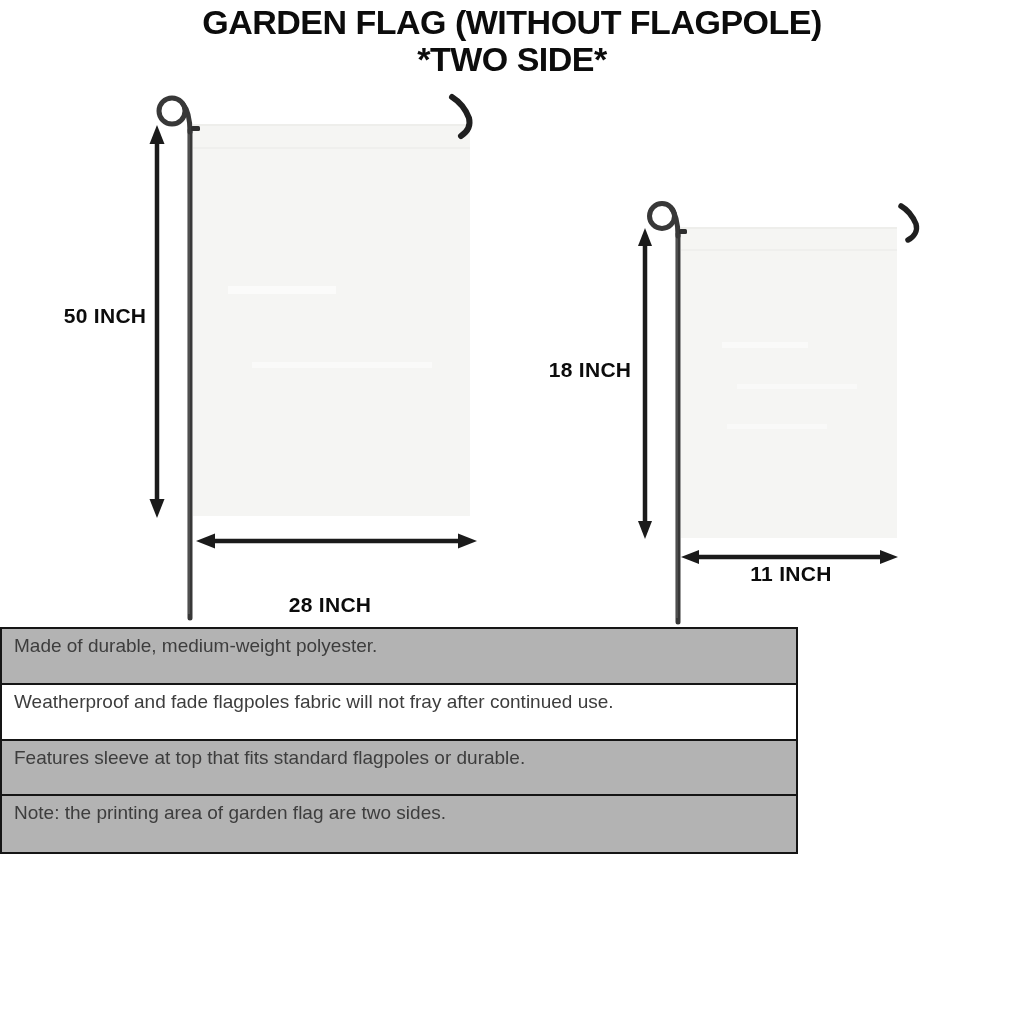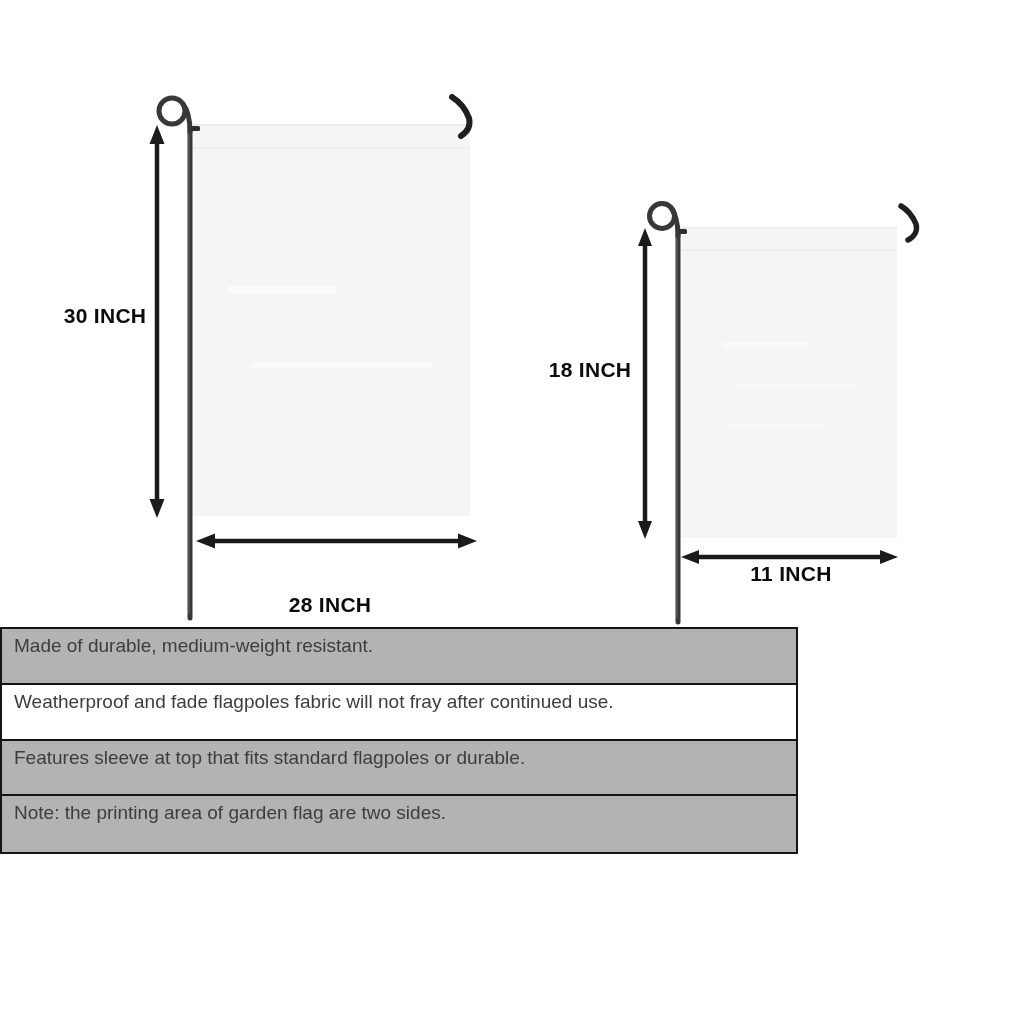--- a/index.html
+++ b/index.html
@@ -45,20 +45,24 @@
     border-bottom:2px solid var(--table-border);
   }
   .feature-row:last-child{border-bottom:none;}
   .feature-row.shaded{background:var(--row-shaded);}
 </style>
 </head>
 <body>
 
 <div class="page">
 
+  <header class="title-block">
+    <h1 class="title-line1">GARDEN FLAG (WITHOUT FLAGPOLE)</h1>
+    <h2 class="title-line2">*TWO SIDE*</h2>
+  </header>
 
   <svg class="diagram-svg" width="1024" height="1024" viewBox="0 0 1024 1024">
 
     <g>
 
       <rect x="193" y="124" width="277" height="392" fill="var(--flag-fill)"></rect>
       <line x1="193" y1="125" x2="470" y2="125" stroke="#ebebe9" stroke-width="1.5"></line>
       <line x1="193" y1="148" x2="470" y2="148" stroke="#efefed" stroke-width="2"></line>
       <rect x="228" y="286" width="108" height="8" fill="#ffffff" opacity="0.55"></rect>
       <rect x="252" y="362" width="180" height="6" fill="#ffffff" opacity="0.5"></rect>
@@ -106,28 +110,28 @@
       </g>
 
       <g>
         <line x1="697" y1="557" x2="882" y2="557" stroke="var(--arrow)" stroke-width="4.5"></line>
         <polygon points="681,557 699,550 699,564" fill="var(--arrow)"></polygon>
         <polygon points="898,557 880,550 880,564" fill="var(--arrow)"></polygon>
       </g>
     </g>
   </svg>
 
-  <div class="dim-label" style="left:55px;top:304px;width:100px;">30 INCH</div>
+  <div class="dim-label" style="left:55px;top:304px;width:100px;">50 INCH</div>
   <div class="dim-label" style="left:228px;top:547px;width:204px;margin-top:46px;">28 INCH</div>
   <div class="dim-label" style="left:490px;top:352px;width:200px;margin-top:6px;">18 INCH</div>
   <div class="dim-label" style="left:689px;top:562px;width:204px;">11 INCH</div>
 
   <div class="features-table">
     <div class="feature-row shaded">
-      <span>Made of durable, medium-weight resistant.</span>
+      <span>Made of durable, medium-weight polyester.</span>
     </div>
     <div class="feature-row">
       <span>Weatherproof and fade flagpoles fabric will not fray after continued use.</span>
     </div>
     <div class="feature-row shaded">
       <span>Features sleeve at top that fits standard flagpoles or durable.</span>
     </div>
     <div class="feature-row shaded">
       <span>Note: the printing area of garden flag are two sides.</span>
     </div>

